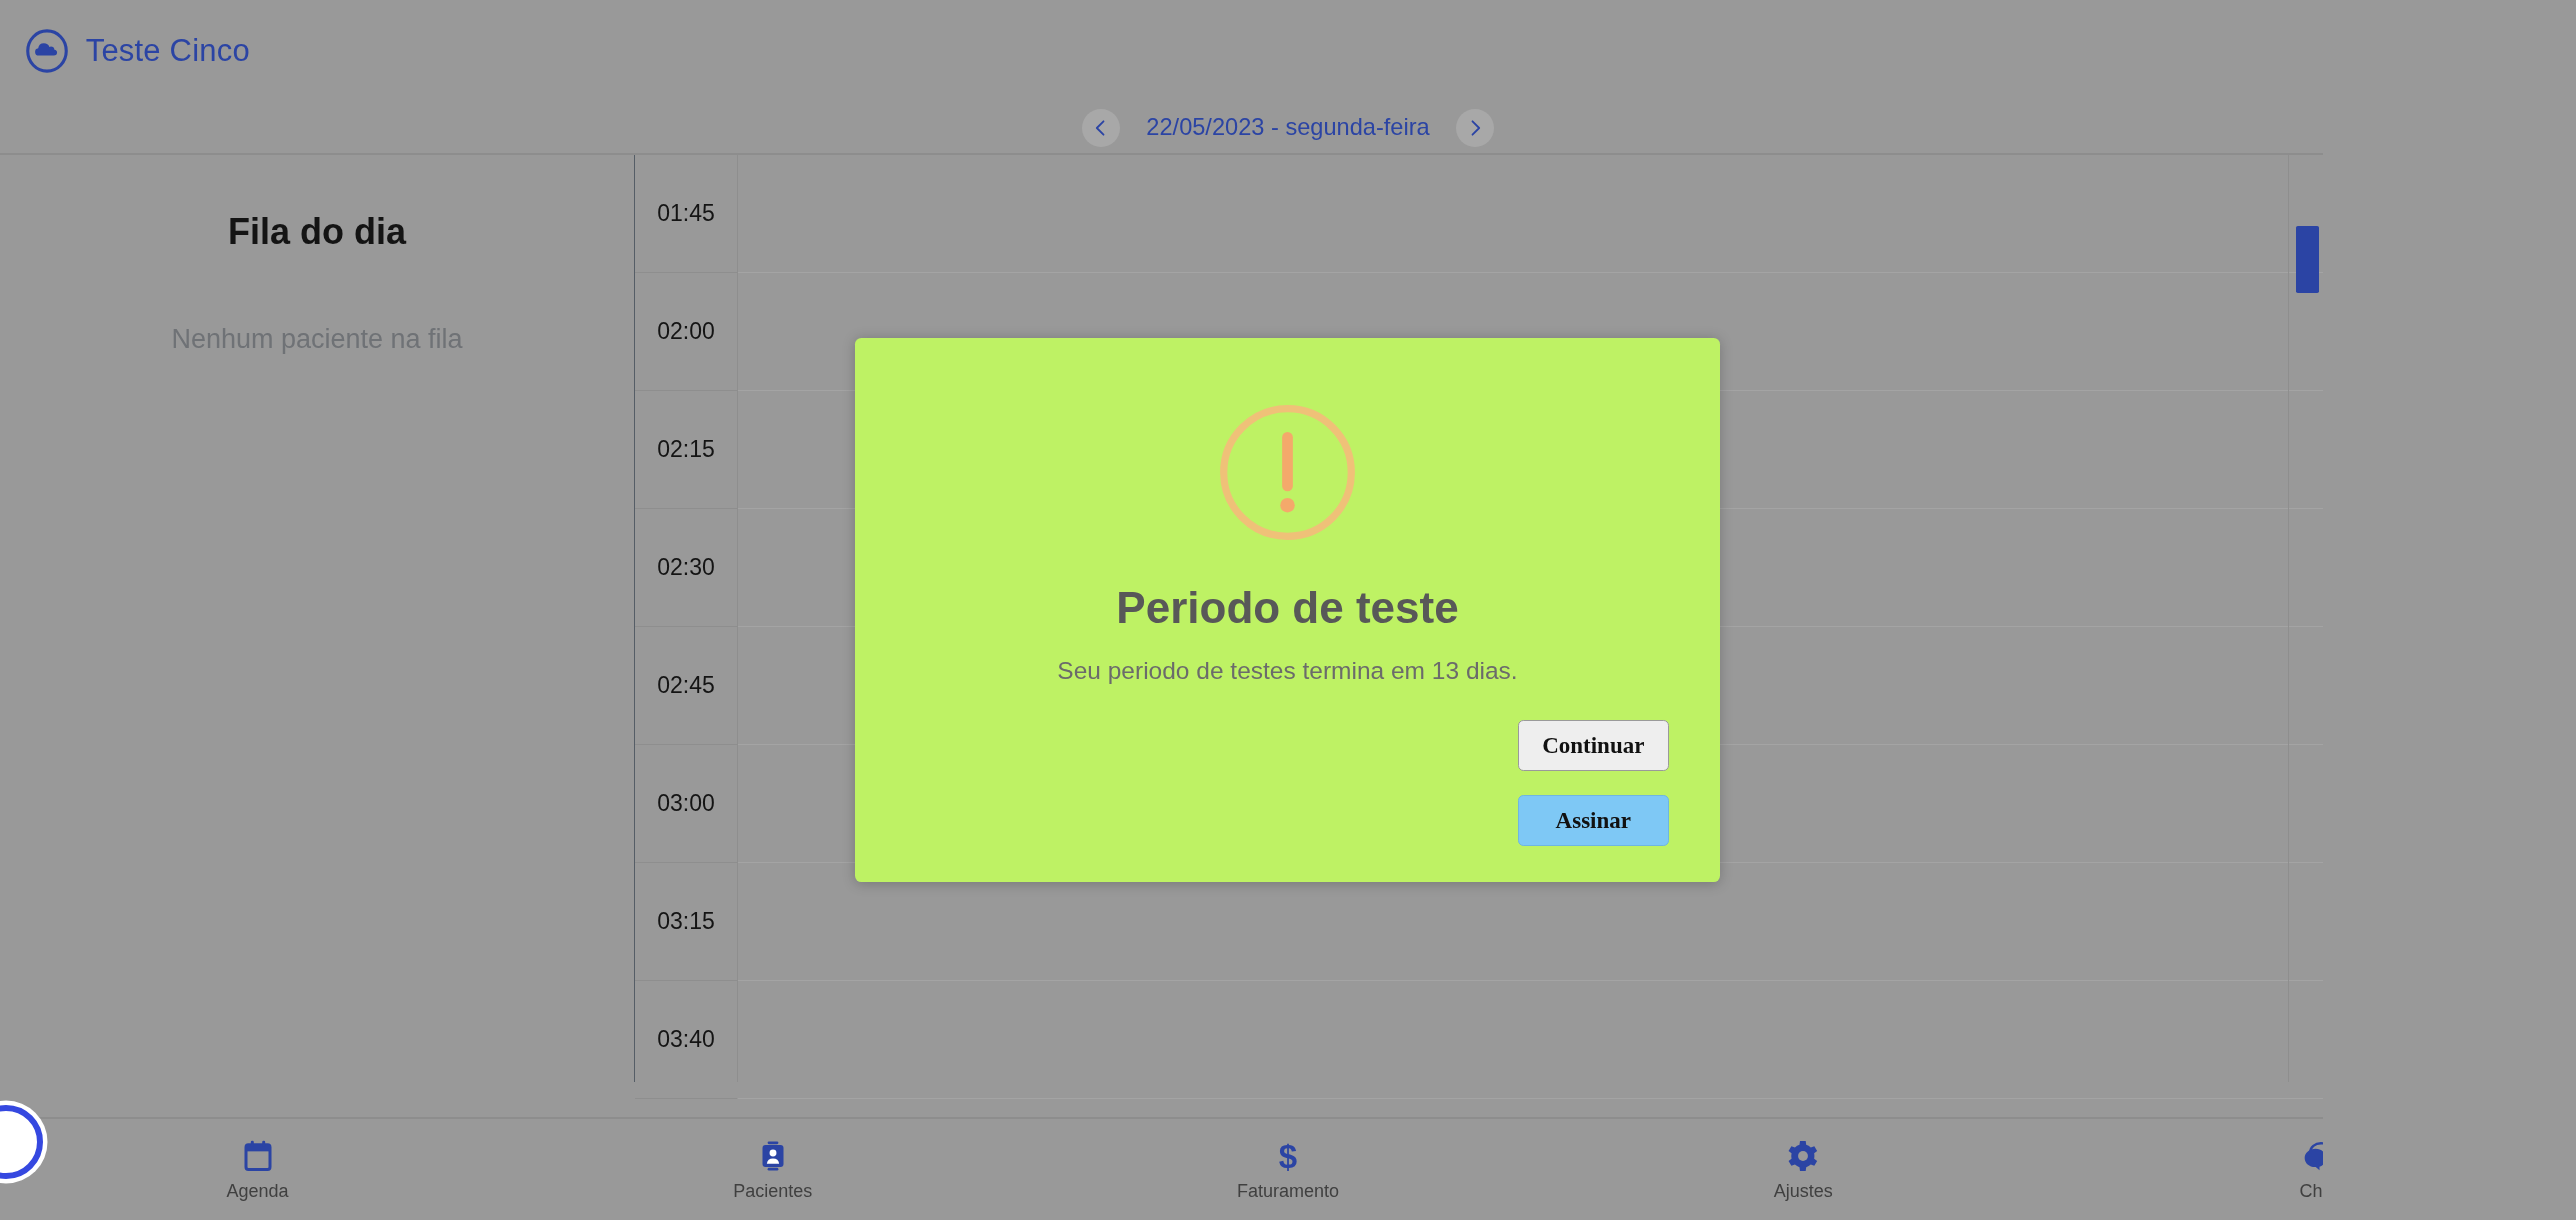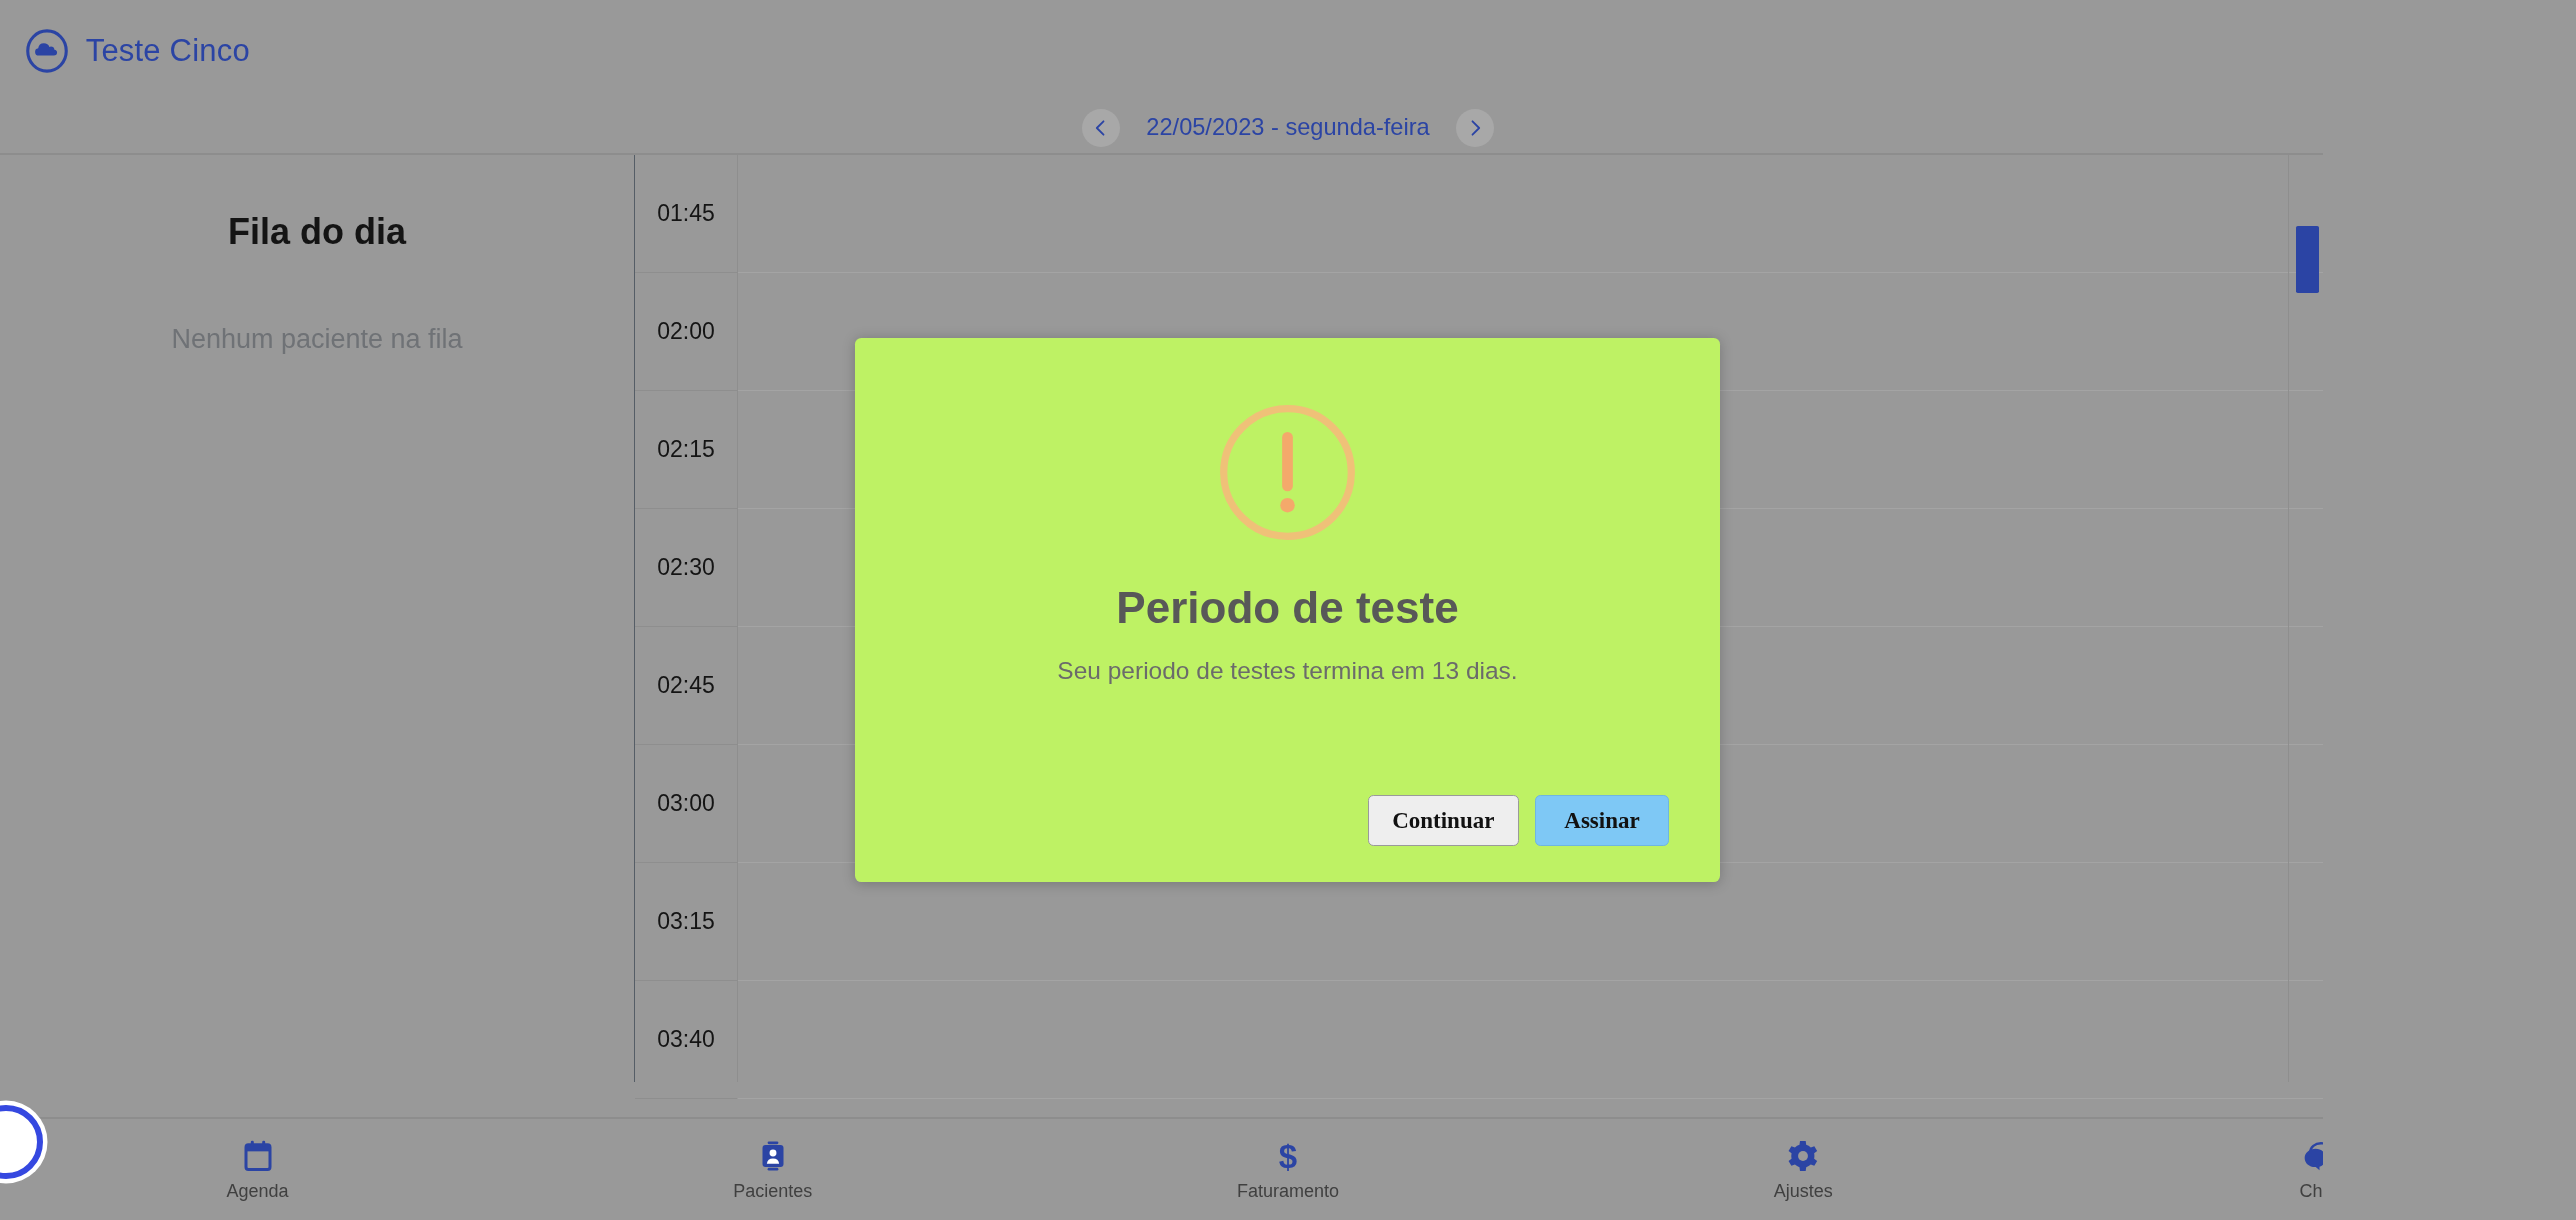--- a/index.html
+++ b/index.html
@@ -256,21 +256,22 @@
   .modal-message {
     margin: 23.6px 0 0 0;
     font-size: 24.5px;
     color: #6b6b6b;
     text-align: center;
   }
   .modal-actions {
     margin-top: auto;
     align-self: flex-end;
     display: flex;
-    gap: 16px;
+    gap: 24px;
+    flex-direction: column;
   }
   .btn {
     font-family: "Liberation Serif", serif;
     font-weight: bold;
     font-size: 23px;
     border-radius: 5.4px;
     padding: 0 23.6px;
     height: 51px;
     min-width: 134px;
     cursor: pointer;

